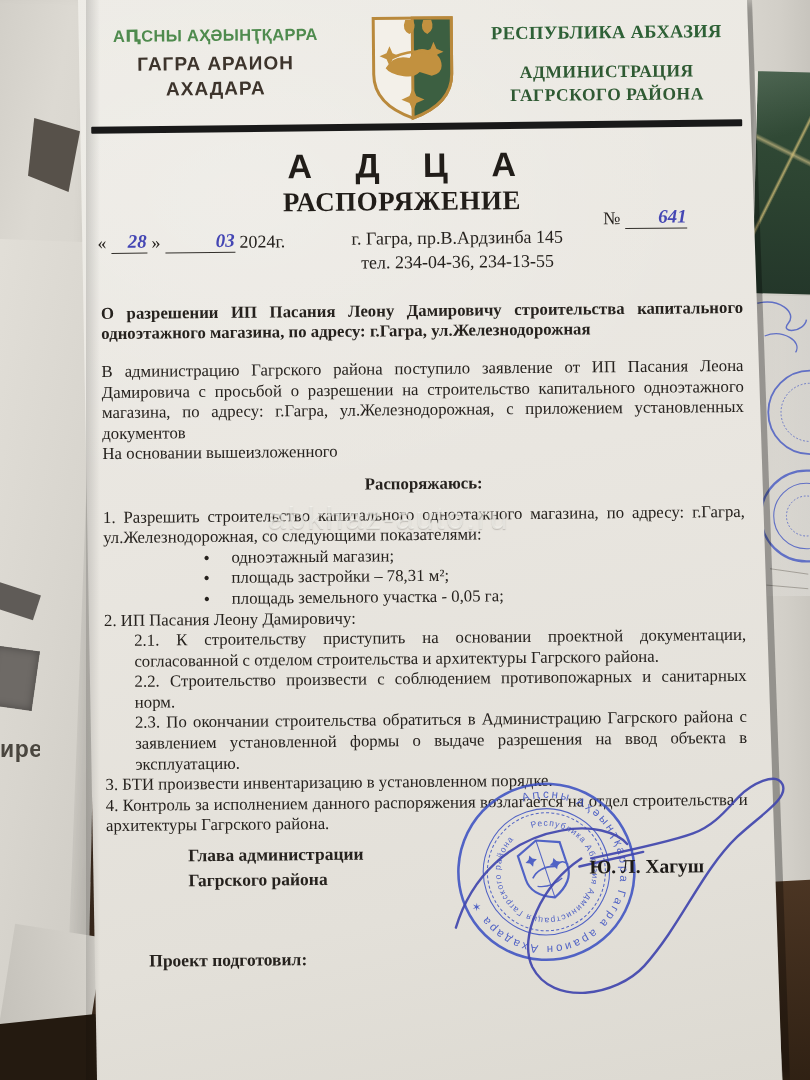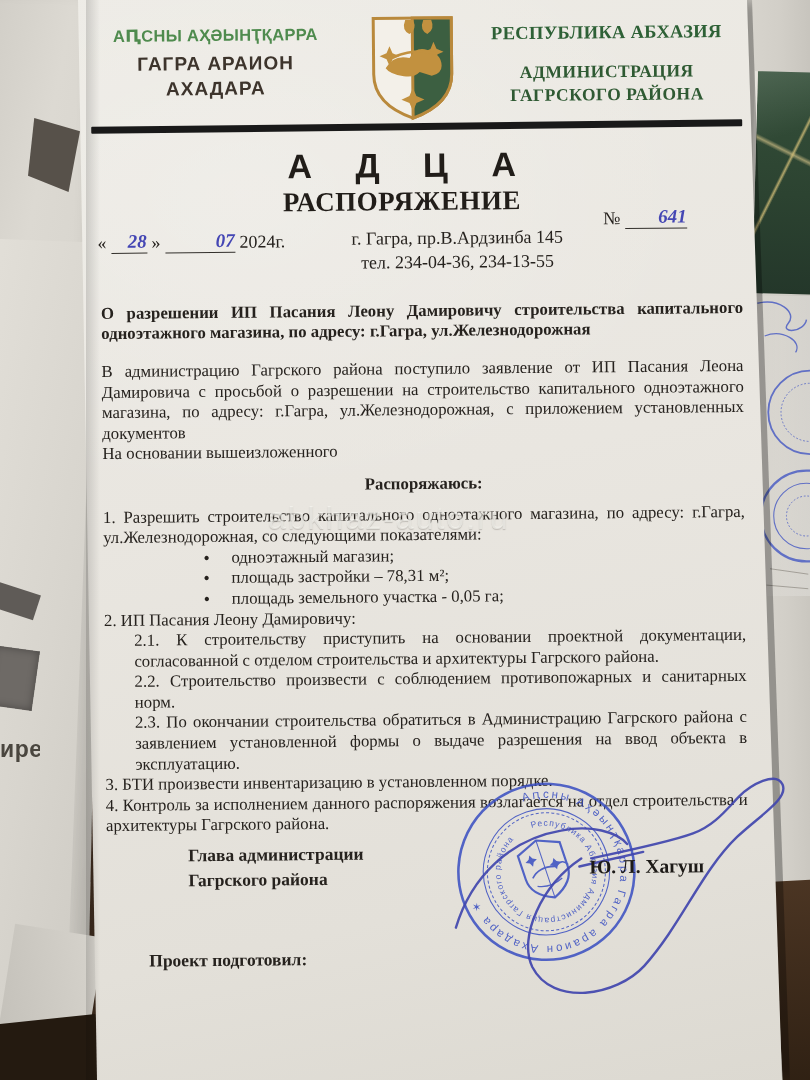--- a/index.html
+++ b/index.html
@@ -166,21 +166,21 @@
 
     <div class="rule"></div>
 
     <div class="title-a">А Д Ц А</div>
     <div class="title-r">РАСПОРЯЖЕНИЕ</div>
 
     <div class="d-left">
       <span>«</span>
       <span class="uline u-day"><span class="hand">28</span></span>
       <span>»</span>
-      <span class="uline u-month"><span class="hand">07</span></span>
+      <span class="uline u-month"><span class="hand">03</span></span>
       <span>2024г.</span>
     </div>
     <div class="d-addr">г. Гагра, пр.В.Ардзинба 145</div>
     <div class="d-addr2">тел. 234-04-36, 234-13-55</div>
     <div class="d-num">
       <span>№</span>
       <span class="uline u-num"><span class="hand">641</span></span>
     </div>
 
     <div class="flow">

